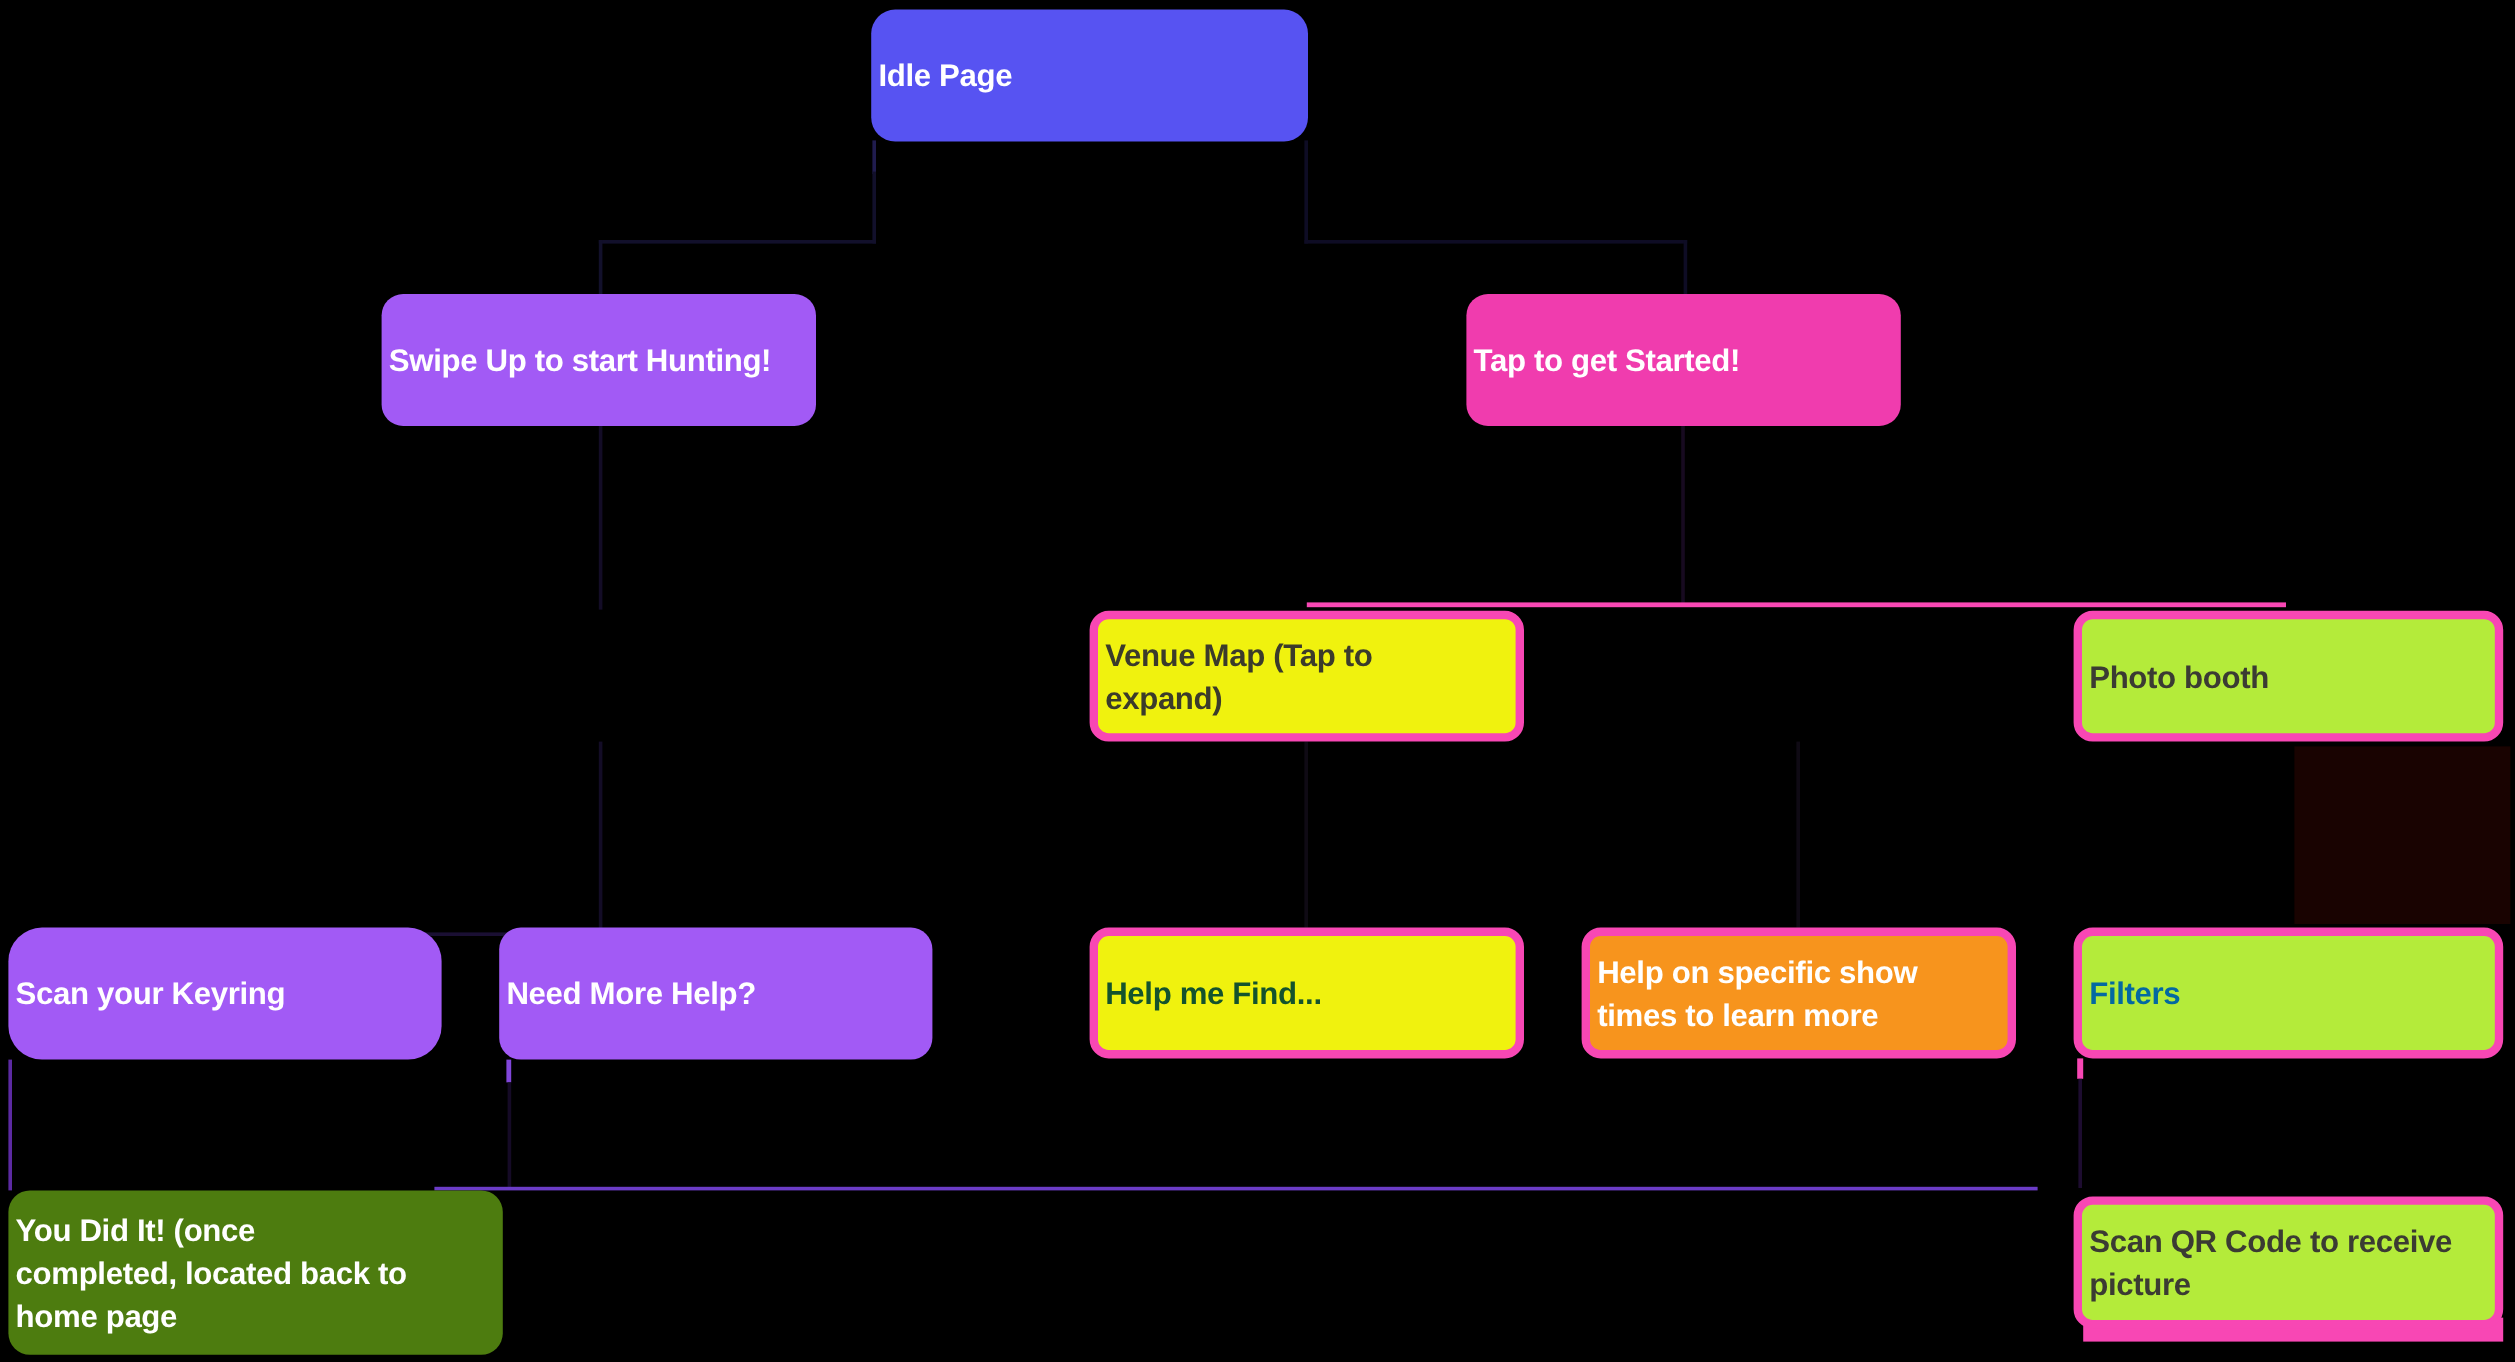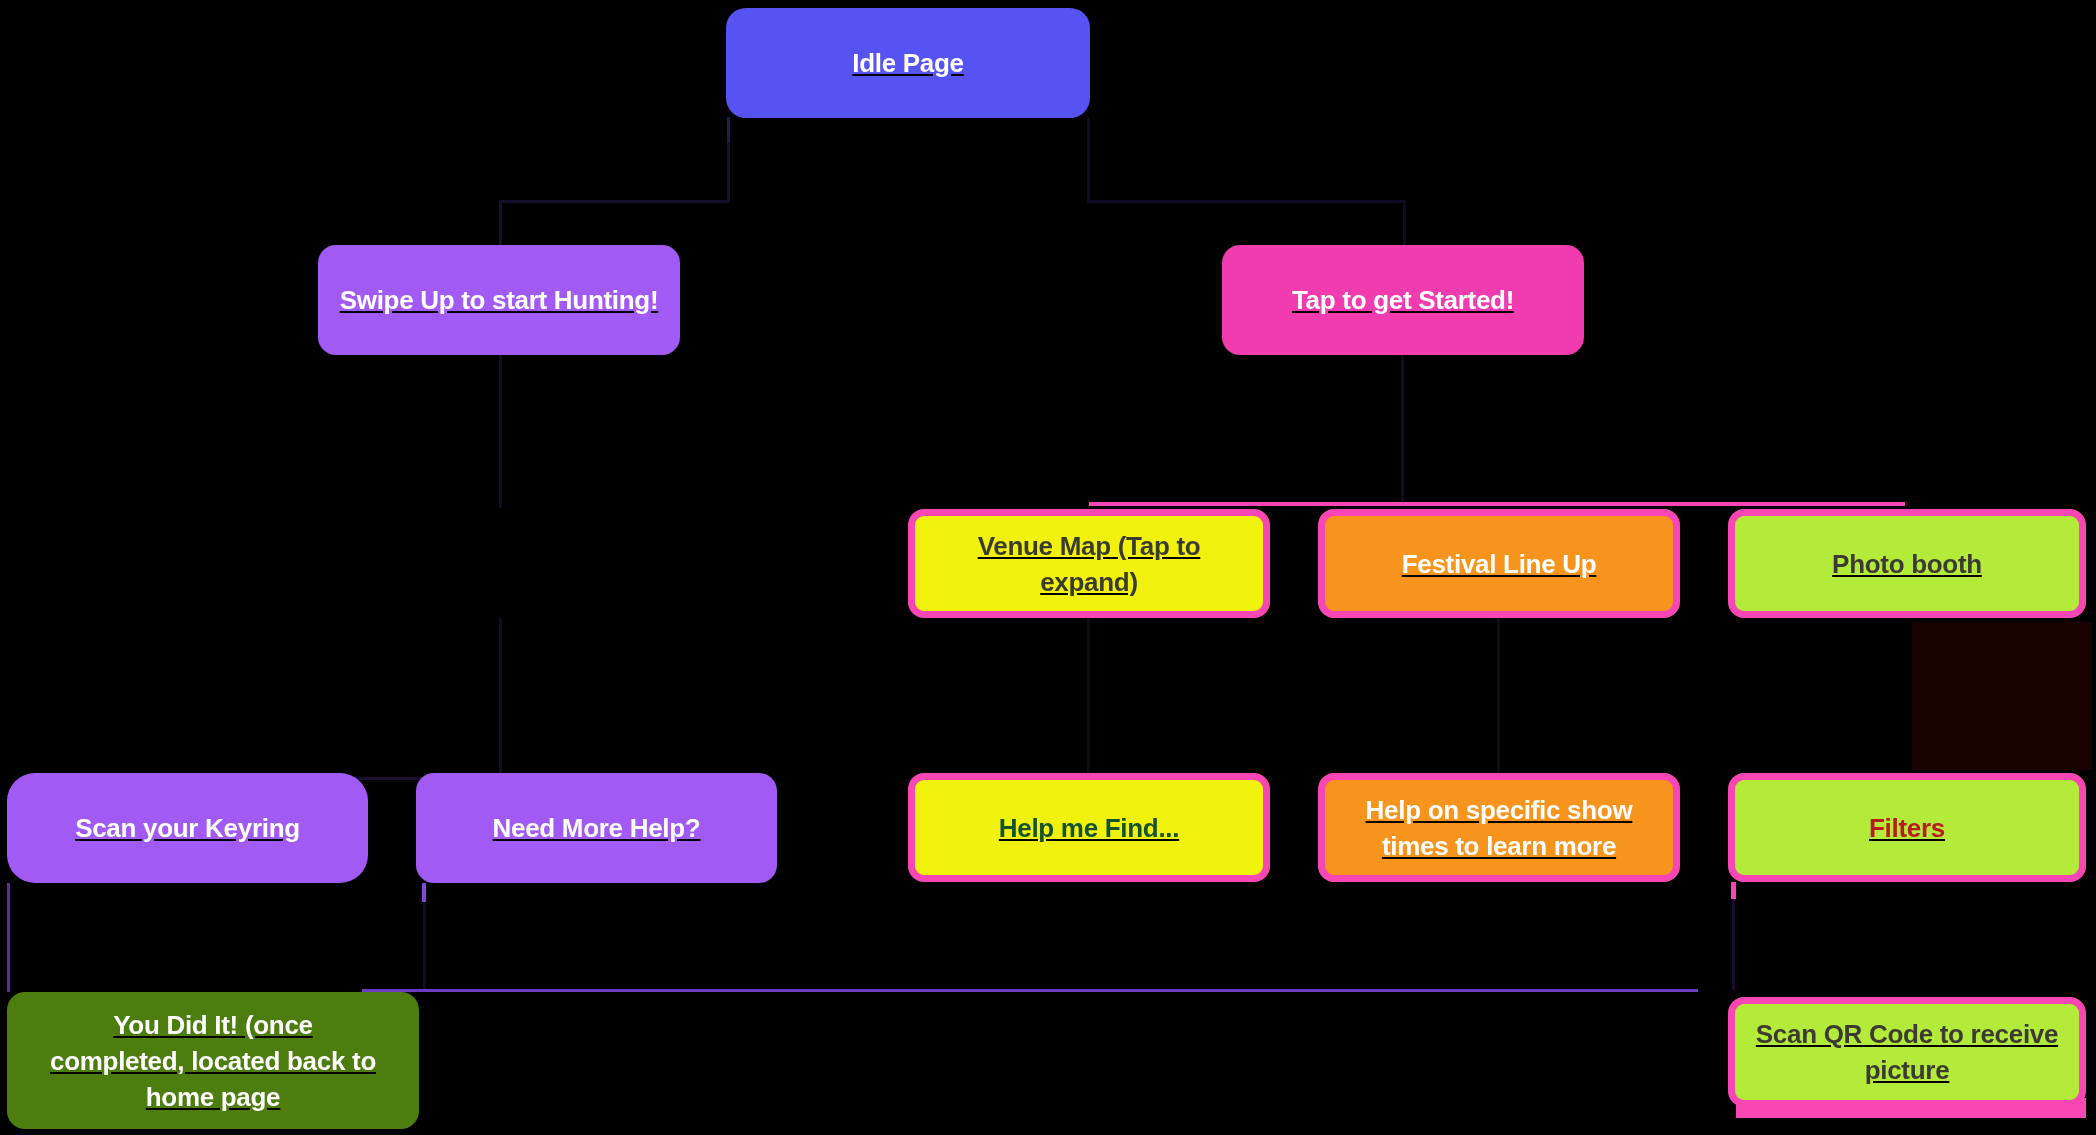--- a/index.html
+++ b/index.html
@@ -19,23 +19,22 @@
     position: absolute;
     z-index: 0;
   }
   .node {
     position: absolute;
     z-index: 1;
     box-sizing: border-box;
     display: flex;
     align-items: center;
     justify-content: center;
-    text-align: center;
+    text-align: left;
     border-radius: 18px;
-    text-decoration: underline;
   }
   .node .label {
     display: block;
     width: 100%;
     padding: 0 6px;
     font-size: 26px;
     font-weight: 700;
     line-height: 36px;
     letter-spacing: -0.3px;
     white-space: pre-line;
@@ -73,41 +72,38 @@
     <div class="node" style="left: 318px; top: 245px; width: 362px; height: 110px; background: rgb(162, 90, 245); border-radius: 18px;">
       <span class="label" style="color: rgb(255, 255, 255);">Swipe Up to start Hunting!</span>
     </div>
     <div class="node" style="left: 1222px; top: 245px; width: 362px; height: 110px; background: rgb(240, 60, 174); border-radius: 18px;">
       <span class="label" style="color: rgb(255, 255, 255);">Tap to get Started!</span>
     </div>
     <div class="node" style="left: 908px; top: 509px; width: 362px; height: 109px; background: rgb(240, 242, 14); border-radius: 16px; border: 7px solid rgb(248, 71, 180);">
       <span class="label" style="color: rgb(59, 59, 43);">Venue Map (Tap to
 expand)</span>
     </div>
-    <div class="node" style="left: 1318px; top: 509px; width: 362px; height: 109px; background: rgb(247, 148, 29); border-radius: 16px; border: 7px solid rgb(248, 71, 180);">
-      <span class="label" style="color: rgb(255, 255, 255);">Festival Line Up</span>
-    </div>
     <div class="node" style="left: 1728px; top: 509px; width: 358px; height: 109px; background: rgb(180, 235, 58); border-radius: 16px; border: 7px solid rgb(248, 71, 180);">
       <span class="label" style="color: rgb(59, 59, 51);">Photo booth</span>
     </div>
     <div class="node" style="left: 7px; top: 773px; width: 361px; height: 110px; background: rgb(162, 90, 245); border-radius: 28px;">
       <span class="label" style="color: rgb(255, 255, 255);">Scan your Keyring</span>
     </div>
     <div class="node" style="left: 416px; top: 773px; width: 361px; height: 110px; background: rgb(162, 90, 245); border-radius: 18px;">
       <span class="label" style="color: rgb(255, 255, 255);">Need More Help?</span>
     </div>
     <div class="node" style="left: 908px; top: 773px; width: 362px; height: 109px; background: rgb(240, 242, 14); border-radius: 16px; border: 7px solid rgb(248, 71, 180);">
       <span class="label" style="color: #14532d;">Help me Find...</span>
     </div>
     <div class="node" style="left: 1318px; top: 773px; width: 362px; height: 109px; background: rgb(247, 148, 29); border-radius: 16px; border: 7px solid rgb(248, 71, 180);">
       <span class="label" style="color: rgb(255, 255, 255);">Help on specific show
 times  to learn more</span>
     </div>
     <div class="node" style="left: 1728px; top: 773px; width: 358px; height: 109px; background: rgb(180, 235, 58); border-radius: 16px; border: 7px solid rgb(248, 71, 180);">
-      <span class="label" style="color: #b91c1c;">Filters</span>
+      <span class="label" style="color: #0369a1;">Filters</span>
     </div>
     <div class="node" style="left: 7px; top: 992px; width: 412px; height: 137px; background: #4d7c0f; border-radius: 18px;">
       <span class="label" style="color: rgb(255, 255, 255);">You Did It! (once
 completed, located back to
 home page</span>
     </div>
     <div class="node" style="left: 1728px; top: 997px; width: 358px; height: 110px; background: rgb(180, 235, 58); border-radius: 16px; border: 7px solid rgb(248, 71, 180);">
       <span class="label" style="color: rgb(59, 59, 51);">Scan QR Code to receive
 picture</span>
     </div>

